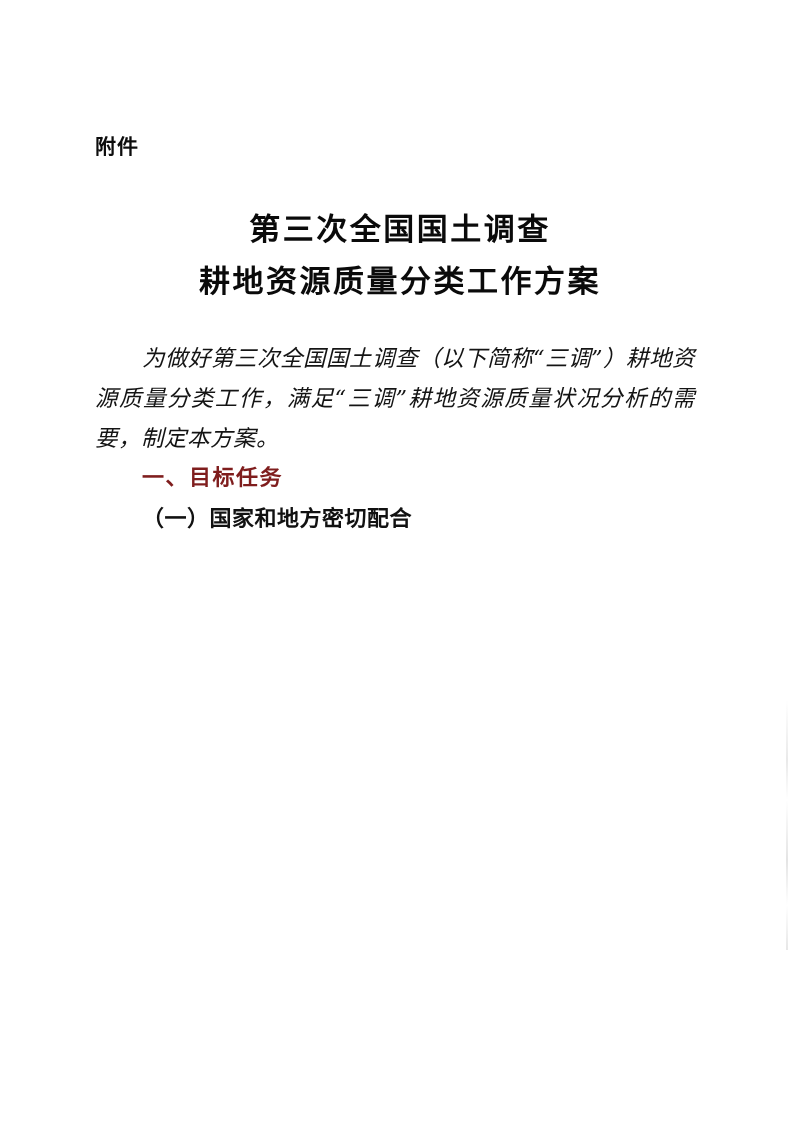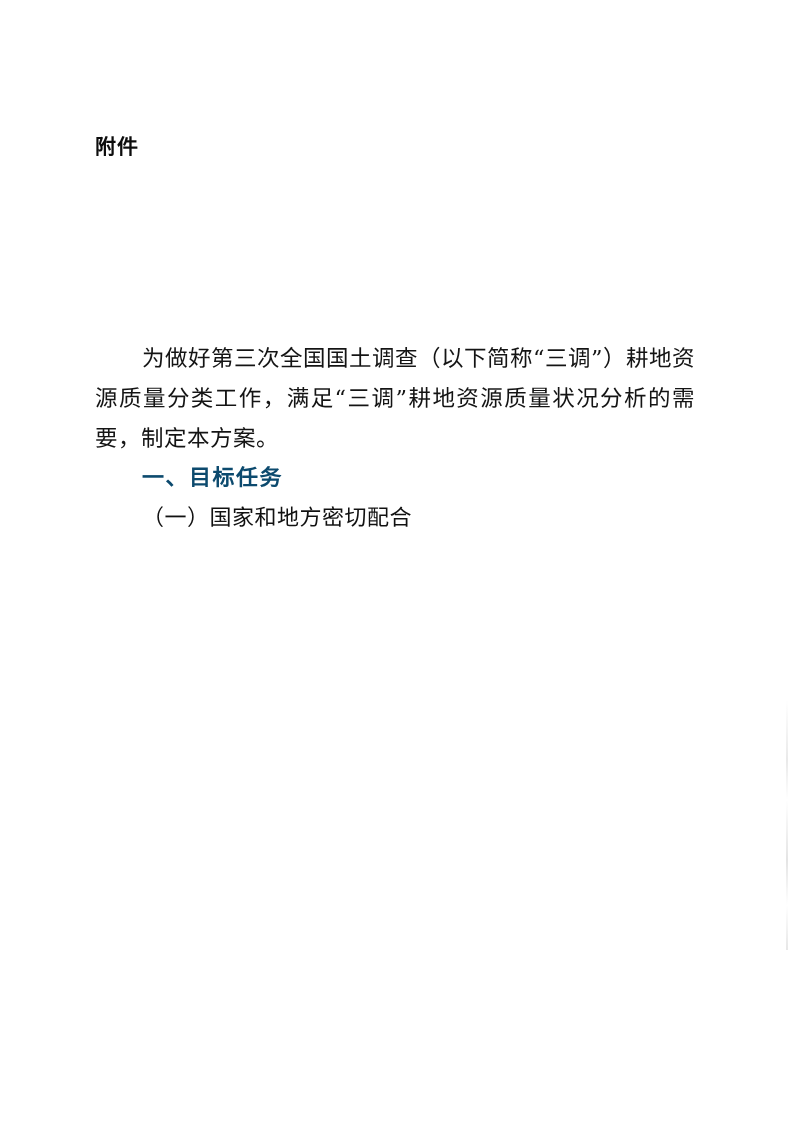--- a/index.html
+++ b/index.html
@@ -88,39 +88,40 @@
     margin: 0;
     font-family: "DejaVu Serif", "Liberation Serif", serif;
     font-size: 22.5px;
     line-height: 40px;
     letter-spacing: 0.5px;
     text-align: justify;
     text-align-last: left;
     text-indent: 47px;
     color: #141414;
     word-break: break-all;
+    font-style: italic;
   }
 
   
   h2.section-heading {
     margin: 0;
     font-family: "Liberation Sans", "DejaVu Sans", sans-serif;
     font-weight: 700;
     font-size: 22px;
     line-height: 40px;
     letter-spacing: 1.5px;
     text-indent: 47px;
-    color: #0c4a6e;
+    color: #7f1d1d;
   }
 
   
   h3.sub-heading {
     margin: 0;
     font-family: "DejaVu Serif", "Liberation Serif", serif;
-    font-weight: 400;
+    font-weight: 700;
     font-size: 22px;
     line-height: 40px;
     letter-spacing: 0.5px;
     text-indent: 47px;
     color: #111111;
   }
 
   
   .page-footer {
     position: absolute;
@@ -140,20 +141,24 @@
 </style>
 </head>
 <body>
 
 <div class="page">
 
   <div class="scan-edge"></div>
 
   <div class="attachment-label">附件</div>
 
+  <div class="doc-title">
+    <span class="title-line">第三次全国国土调查</span>
+    <span class="title-line">耕地资源质量分类工作方案</span>
+  </div>
 
   <div class="body-block">
 
     <p class="para">为做好第三次全国国土调查（以下简称“三调”）耕地资源质量分类工作，满足“三调”耕地资源质量状况分析的需要，制定本方案。</p>
 
     <h2 class="section-heading">一、目标任务</h2>
 
 
 
     <h3 class="sub-heading">（一）国家和地方密切配合</h3>

